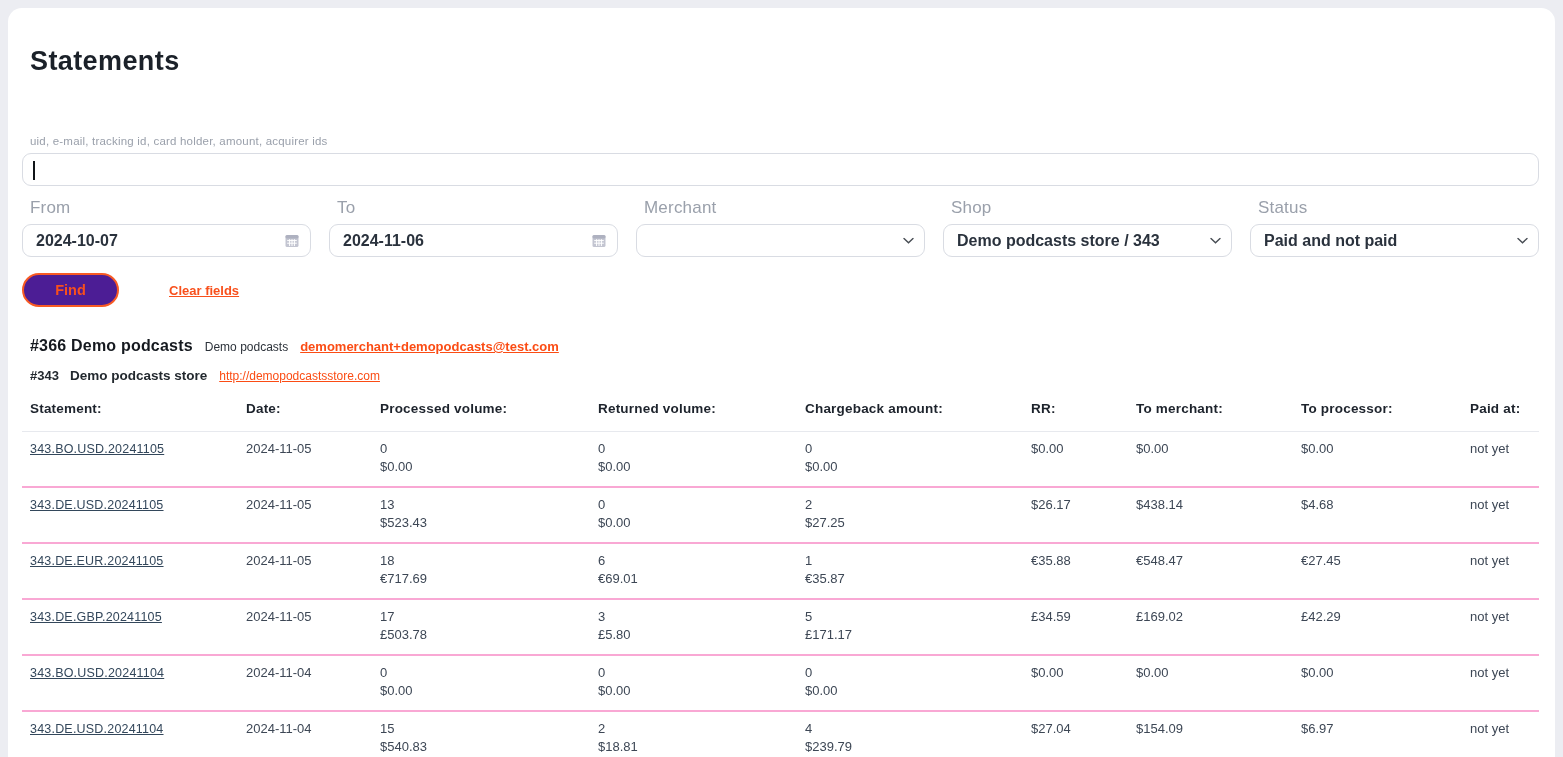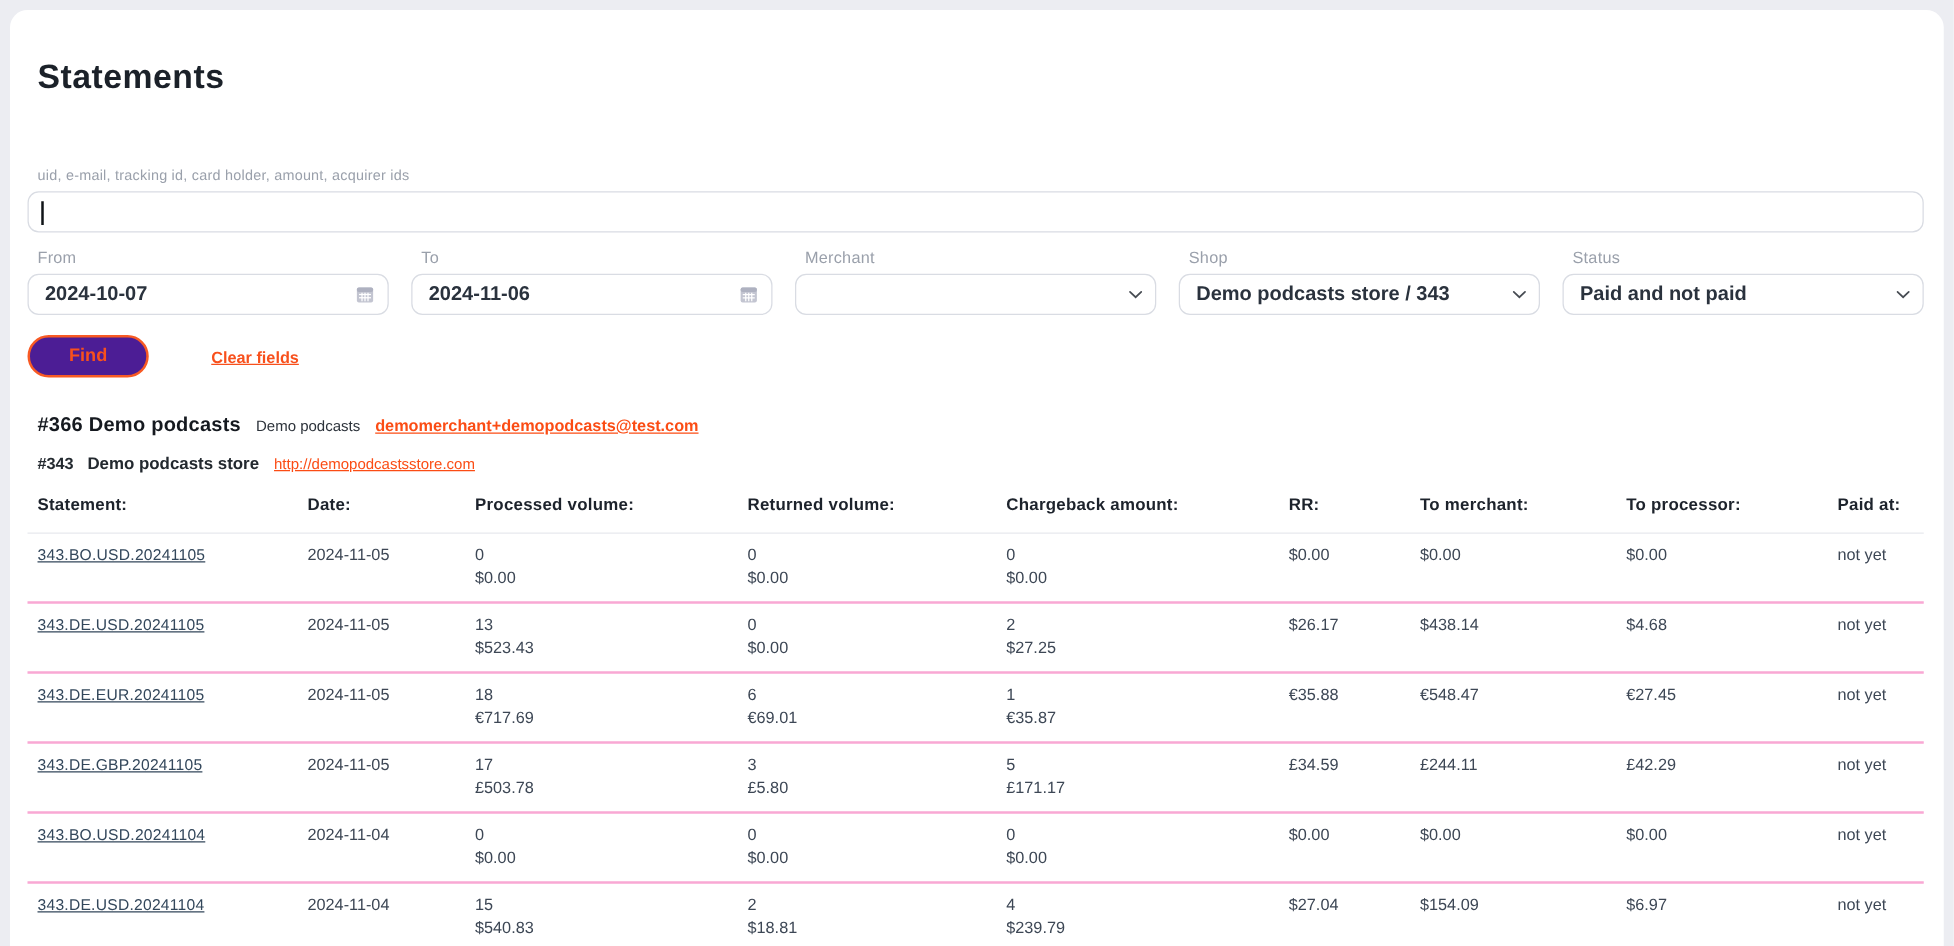--- a/index.html
+++ b/index.html
@@ -36,21 +36,21 @@
   }
   .caret {
     position:absolute; left:10px; top:7px; width:2px; height:19px; background:#101418;
     animation:blink 1.1s steps(1) infinite;
   }
   @keyframes blink { 50% { opacity:0; } }
 
   
   .filters { display:flex; gap:18px; margin-top:12px; width:1517px; }
   .field { flex:1; min-width:0; }
-  .field-label { font-size:13px; color:#9aa0ab; letter-spacing:.2px; margin:0 0 6px 8px; }
+  .field-label { font-size:17px; color:#9aa0ab; letter-spacing:.2px; margin:0 0 6px 8px; }
   .box {
     position:relative; height:33px; border:1px solid #d9dce3; border-radius:9px;
     background:#fff; display:flex; align-items:center; padding:0 30px 0 13px;
     cursor:pointer;
   }
   .box .value { font-size:16px; font-weight:700; color:#2a323d; white-space:nowrap; overflow:hidden; }
   .box .value.select-val { font-weight:600; }
   .box .right-icon { position:absolute; right:10px; top:50%; transform:translateY(-50%); display:flex; }
 
   
@@ -296,21 +296,21 @@
           </div>
           <div>
             <div>3</div>
             <div class="amount-line">£5.80</div>
           </div>
           <div>
             <div>5</div>
             <div class="amount-line">£171.17</div>
           </div>
           <div>£34.59</div>
-          <div>£244.11</div>
+          <div>£169.02</div>
           <div>£42.29</div>
           <div>not yet</div>
         </div>
           <div class="trow tbody-row">
           <div>
             <a class="stmt-link">343.BO.USD.20241104</a>
           </div>
           <div>2024-11-04</div>
           <div>
             <div>0</div>

